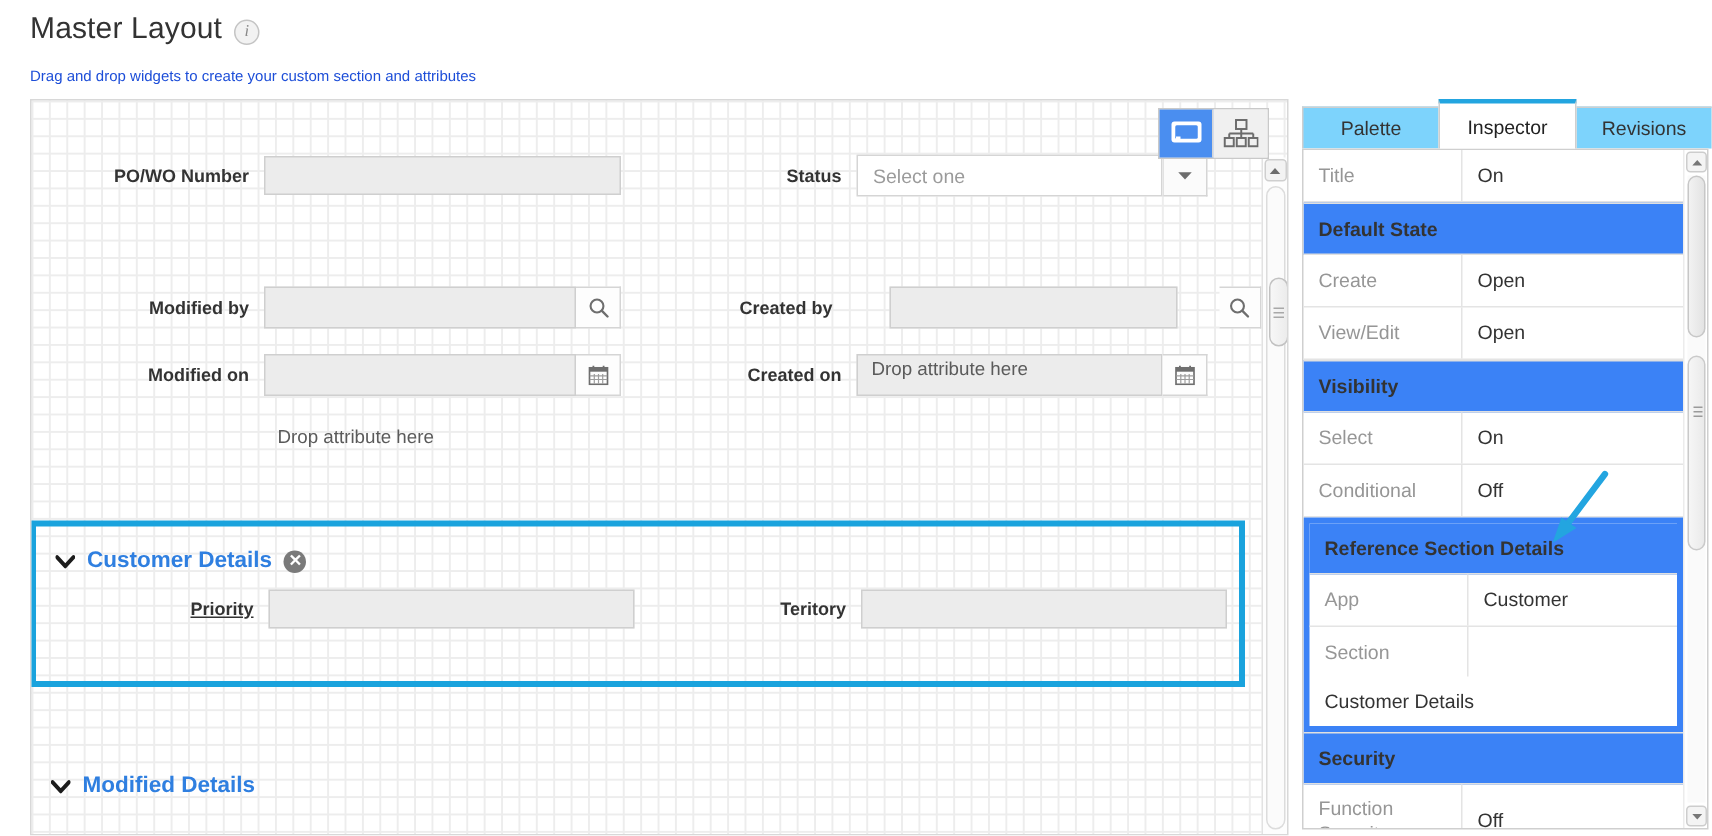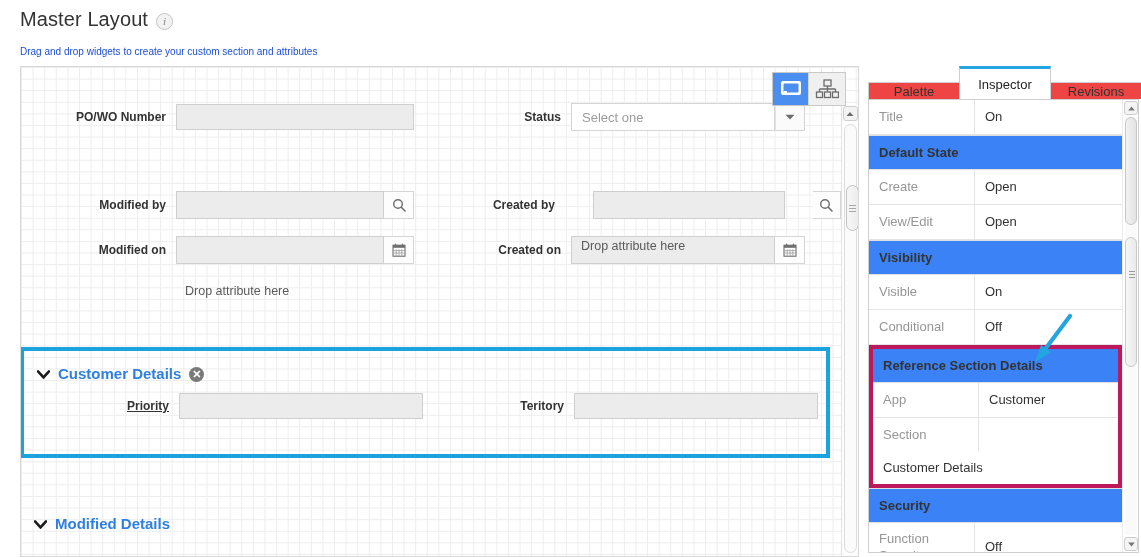--- a/index.html
+++ b/index.html
@@ -131,23 +131,23 @@
   }
   .section-plain { position: absolute; }
 
   
   .right-panel {
     position: absolute; left: 864px; top: 66px; width: 277px; height: 491px;
     background: #ffffff;
   }
   .tabs { display: flex; height: 33px; align-items: flex-end; padding-left: 4px; }
   .tab {
-    flex: 1; height: 17px; display: flex; align-items: center;
+    flex: 1; height: 28px; display: flex; align-items: center;
     justify-content: center; font-size: 13px; color: #333;
-    background: #ef4444; border: 1px solid #cfcfcf; border-bottom: none;
+    background: #7dd3fc; border: 1px solid #cfcfcf; border-bottom: none;
     margin-right: -1px;
   }
   .tab.active {
     background: #ffffff; height: 33px; border-top: 3px solid #23a5e0;
     position: relative; z-index: 3; color: #222;
   }
   .prop-area {
     position: absolute; left: 4px; top: 33px; right: 2px; bottom: 4px;
     border: 1px solid #cfcfcf; border-top: 1px solid #cfcfcf;
     background: #ffffff; overflow: hidden;
@@ -160,21 +160,21 @@
   }
   .pv {
     flex: 1; padding: 8px 0 8px 10px; font-size: 13px; color: #333;
     line-height: 17px;
   }
   .pgroup {
     padding: 9px 0 9px 10px; font-size: 13px; font-weight: bold; color: #333;
     background: #3b82f6; border-bottom: 1px solid #e0e0e0;
     border-top: 1px solid #e0e0e0;
   }
-  .ref-block { border: 4px solid #be185d; }
+  .ref-block { border: 4px solid #3b82f6; }
   .ref-block .pgroup { border-top: none; }
   .ref-block .prow:last-child { border-bottom: none; flex-direction: column; }
 
   
   .p-scroll {
     position: absolute; right: 0; top: 0; bottom: 0; width: 16px;
     background: #ffffff; border-left: 1px solid #ececec;
   }
   .ps-btn {
     width: 14px; height: 14px; margin: 1px auto; background: #f4f4f4;
@@ -379,21 +379,21 @@
           <span class="pv">Open</span>
         </div>
         <div class="prow">
           <span class="pk">View/Edit</span>
           <span class="pv">Open</span>
         </div>
 
         <div class="pgroup">Visibility</div>
 
         <div class="prow">
-          <span class="pk">Visible</span>
+          <span class="pk">Select</span>
           <span class="pv">On</span>
         </div>
         <div class="prow">
           <span class="pk">Conditional</span>
           <span class="pv">Off</span>
         </div>
 
         <div class="ref-block">
           <div class="pgroup">Reference Section Details</div>
           <div class="prow">

